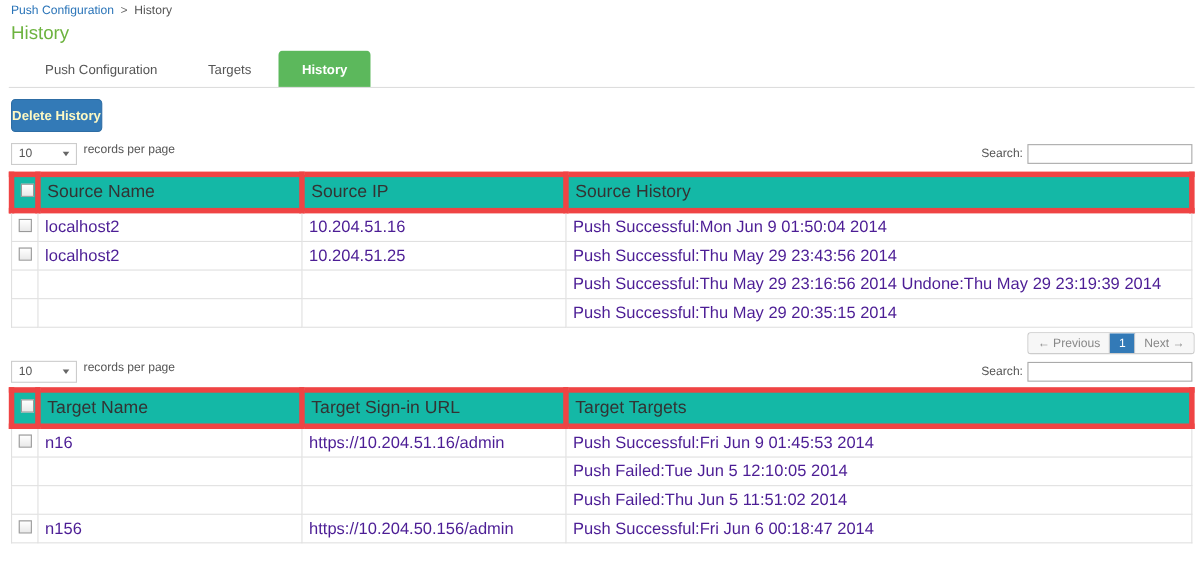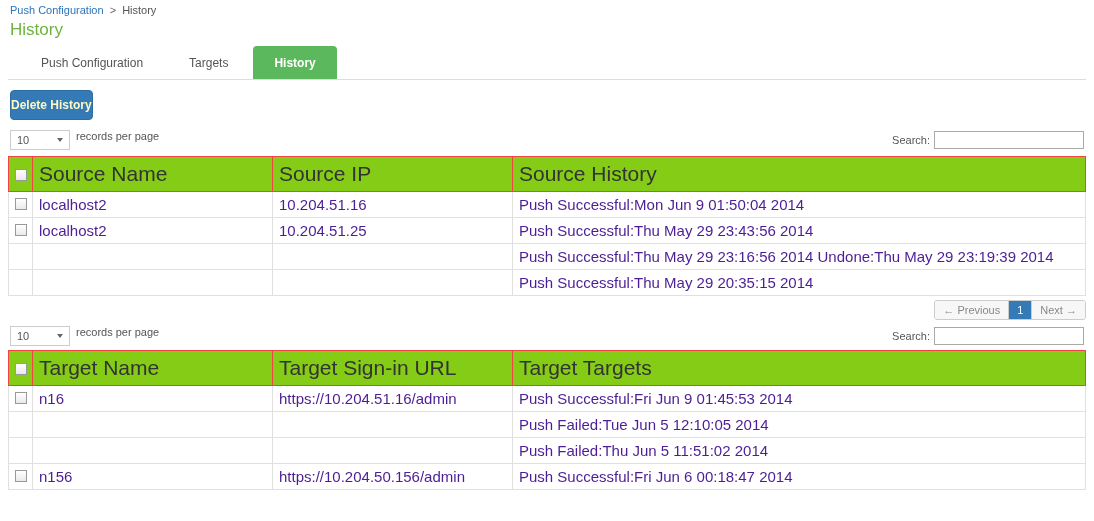--- a/index.html
+++ b/index.html
@@ -92,27 +92,27 @@
     border: 1px solid #aaa;
     font-size: 11px;
     padding: 0 4px;
   }
   table.data {
     width: 100%;
     border-collapse: collapse;
     table-layout: fixed;
   }
   table.data thead th {
-    background: #84cc16;
+    background: #14b8a6;
     text-align: left;
     font-weight: normal;
-    font-size: 21px;
+    font-size: 16px;
     color: #333;
     padding: 5px 6px;
-    border: 1px solid #ef4444;
+    border: 5px solid #ef4444;
   }
   table.data td {
     border: 1px solid #e0e0e0;
     padding: 4px 6px;
     font-size: 15px;
     color: #4c1d95;
     vertical-align: middle;
     overflow: hidden;
     white-space: nowrap;
   }

